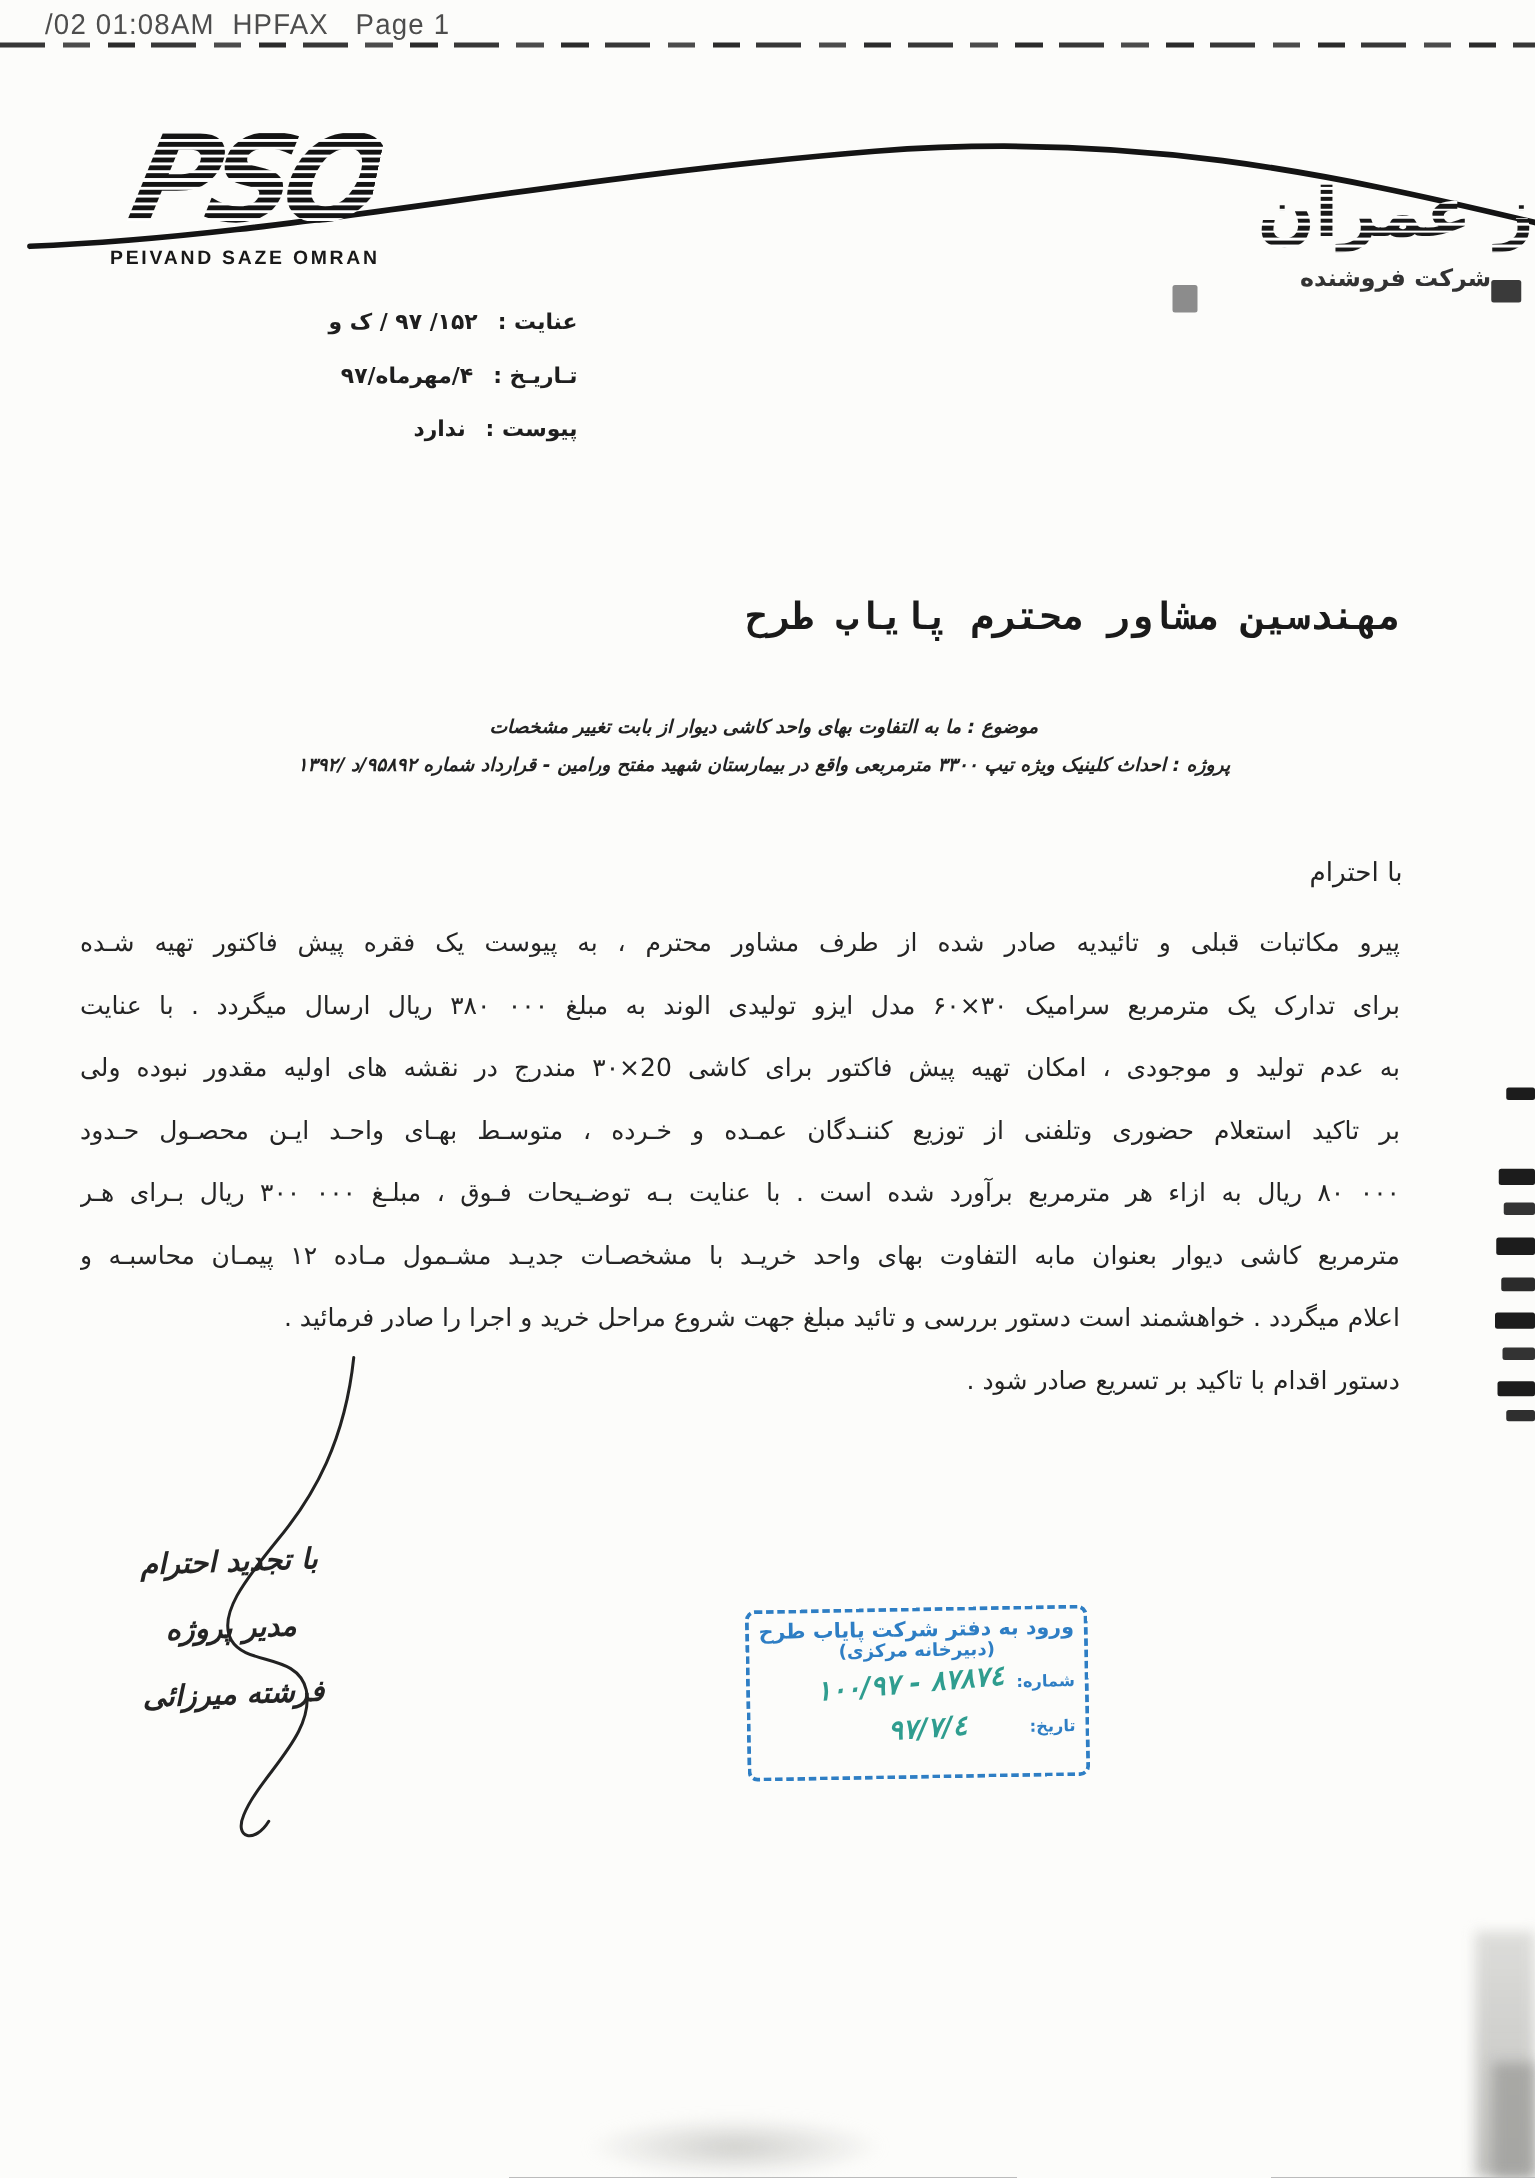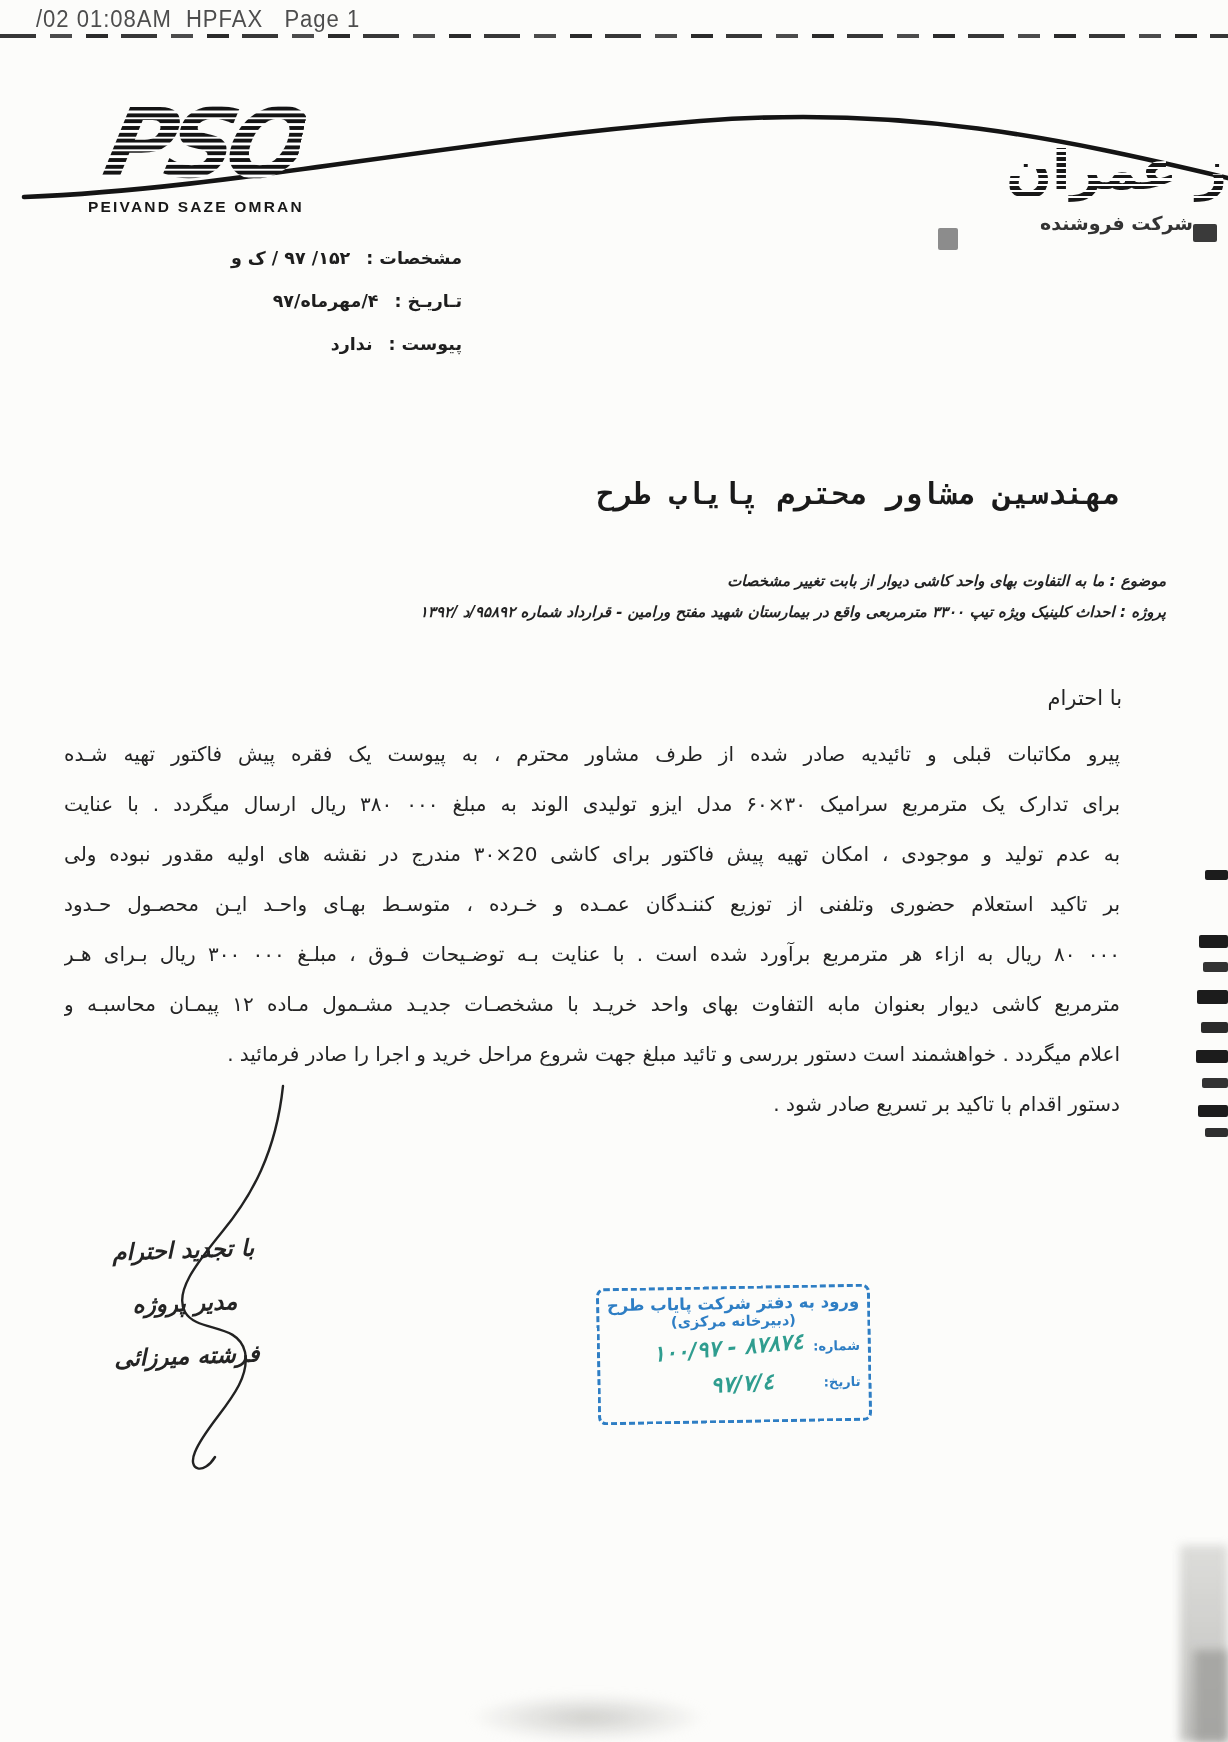--- a/index.html
+++ b/index.html
@@ -53,21 +53,21 @@
   .refrow{display:flex;gap:16px;align-items:baseline;height:43px;
     font-size:17.5px;font-weight:bold;color:#1e1e1e;}
   .refrow .lbl{white-space:nowrap;}
   .refrow .val{white-space:nowrap;}
 
   
   .recipient-title{
     right:108px;top:476px;font-size:30px;font-weight:bold;color:#1a1a1a;
     direction:rtl;white-space:nowrap;font-family:Liberation Mono, monospace;
   }
-  .subjectblock{right:62px;top:566px;width:1110px;direction:rtl;text-align:right;
+  .subjectblock{right:62px;top:566px;width:1110px;direction:rtl;text-align:center;
     font-size:15px;font-weight:bold;font-style:italic;color:#222;line-height:31px;}
   .salutation{right:106px;top:686px;font-size:21px;color:#242424;direction:rtl;}
 
   
   .bodyblock{left:64px;top:731px;width:1056px;direction:rtl;font-size:20px;color:#242424;}
   .bline{height:50px;line-height:46px;overflow:hidden;}
   .just{text-align:justify;text-align-last:justify;}
   .rline{text-align:right;}
 
   
@@ -114,21 +114,21 @@
              C 187 1471, 204 1475, 215 1457" fill="none" stroke="#222222" stroke-width="2.4" stroke-linecap="round"></path>
   </svg>
 
   <div class="abs pso-logo striped">PSO</div>
   <div class="abs pso-caption">PEIVAND SAZE OMRAN</div>
   <div class="abs fa-logotype" dir="rtl">پیوندساز عمران</div>
   <div class="abs fa-subtitle" dir="rtl">شرکت فروشنده</div>
 
   <div class="abs refblock">
     <div class="refrow">
-      <span class="lbl">مشخصات :</span>
+      <span class="lbl">عنایت :</span>
       <span class="val">۱۵۲/ ۹۷ / ک و</span>
     </div>
     <div class="refrow">
       <span class="lbl">تـاریـخ :</span>
       <span class="val">۴/مهرماه/۹۷</span>
     </div>
     <div class="refrow">
       <span class="lbl">پیوست :</span>
       <span class="val">ندارد</span>
     </div>

